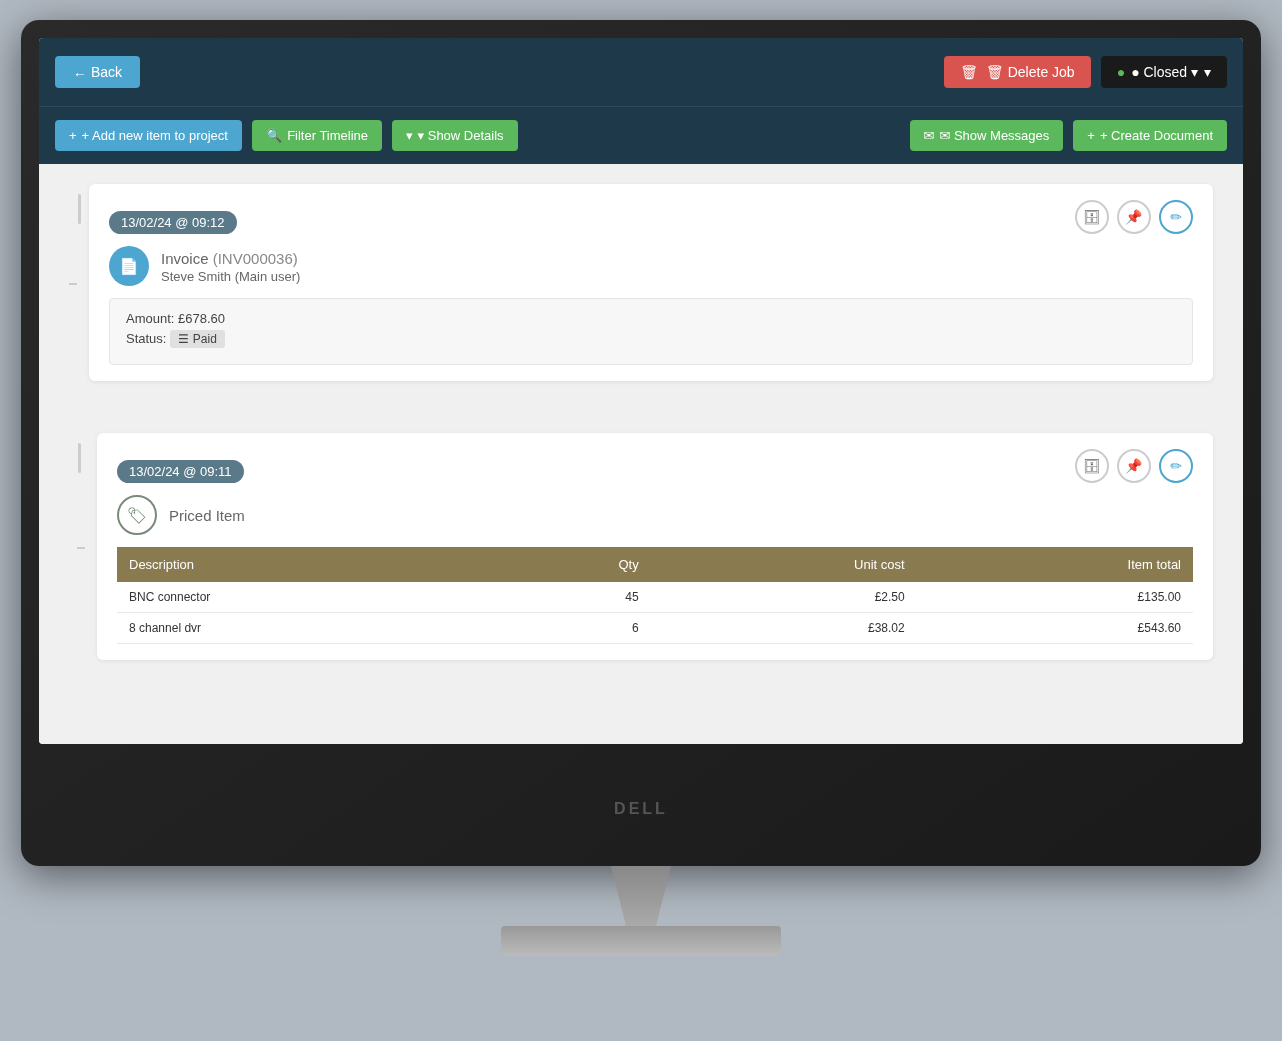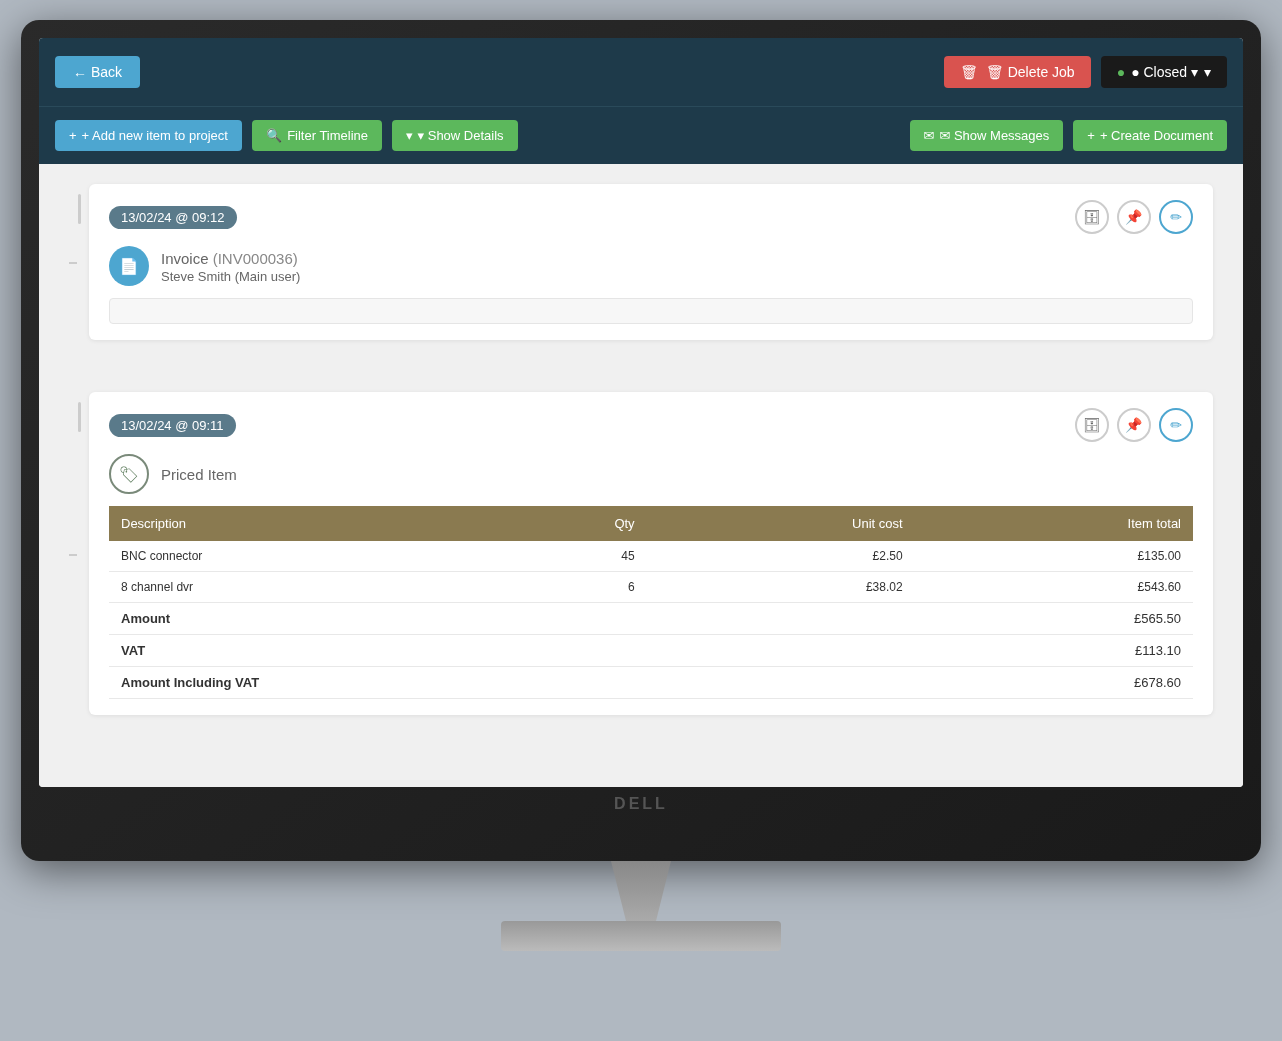--- a/index.html
+++ b/index.html
@@ -174,21 +174,21 @@
       position: absolute;
       left: -20px;
       top: 50%;
       width: 8px;
       height: 2px;
       background: #ccc;
     }
     .item-header {
       display: flex;
       justify-content: space-between;
-      align-items: center;
+      align-items: flex-end;
       margin-bottom: 12px;
     }
     .timestamp-badge {
       background: #5a7a8a;
       color: white;
       padding: 4px 12px;
       border-radius: 12px;
       font-size: 13px;
     }
     .item-actions {
@@ -312,20 +312,21 @@
       border-radius: 4px;
       margin: 0 auto;
     }
     .monitor-brand {
       text-align: center;
       color: #555;
       font-size: 16px;
       font-weight: bold;
       padding: 8px;
       letter-spacing: 3px;
+      margin-top: 48px;
     }
     .side-line {
       width: 20px;
       display: flex;
       flex-direction: column;
       align-items: center;
       padding-top: 10px;
     }
     .side-marker {
       width: 3px;
@@ -414,26 +415,37 @@
                 </div>
                 <div>
                   <div class="item-title">
                     <span>Invoice </span>
                     <span style="color:#888; font-size:15px;">(INV000036)</span>
                   </div>
                   <div class="item-subtitle">Steve Smith (Main user)</div>
                 </div>
               </div>
               <div class="item-details">
+                <div class="detail-row">
+                  <span>Amount: </span>
+                  <span>£678.60</span>
+                </div>
+                <div class="detail-row">
+                  <span>Status: </span>
+                  <span class="status-badge">
+                    <span>☰</span>
+                    <span>Paid</span>
+                  </span>
+                </div>
               </div>
             </div>
           </div>
         </div>
 
-        <div style="display:flex; gap:0; margin-bottom:28px;">
+        <div style="display:flex; gap:8px; margin-bottom:28px;">
           <div class="side-line">
             <div class="side-marker"></div>
           </div>
           <div class="main-content">
             <div class="timeline-item">
               <div class="item-header">
                 <span class="timestamp-badge">13/02/24 @ 09:11</span>
                 <div class="item-actions">
                   <button class="action-btn">
                     <span>🗄</span>
@@ -473,36 +485,20 @@
                   </tr>
                   <tr class="table-row">
                     <td>8 channel dvr</td>
                     <td class="right">6</td>
                     <td class="right">£38.02</td>
                     <td class="right">£543.60</td>
                   </tr>
                 </tbody>
               </table>
 
-              <table class="totals-section" style="margin-top:0;">
-                <tbody>
-                  <tr>
-                    <td class="label">Amount</td>
-                    <td class="value">£565.50</td>
-                  </tr>
-                  <tr>
-                    <td class="label">VAT</td>
-                    <td class="value">£113.10</td>
-                  </tr>
-                  <tr>
-                    <td class="label">Amount Including VAT</td>
-                    <td class="value">£678.60</td>
-                  </tr>
-                </tbody>
-              </table>
 
             </div>
           </div>
         </div>
 
       </div>
     </div>
     <div class="monitor-brand">DELL</div>
   </div>
   <div class="monitor-stand-neck"></div>

